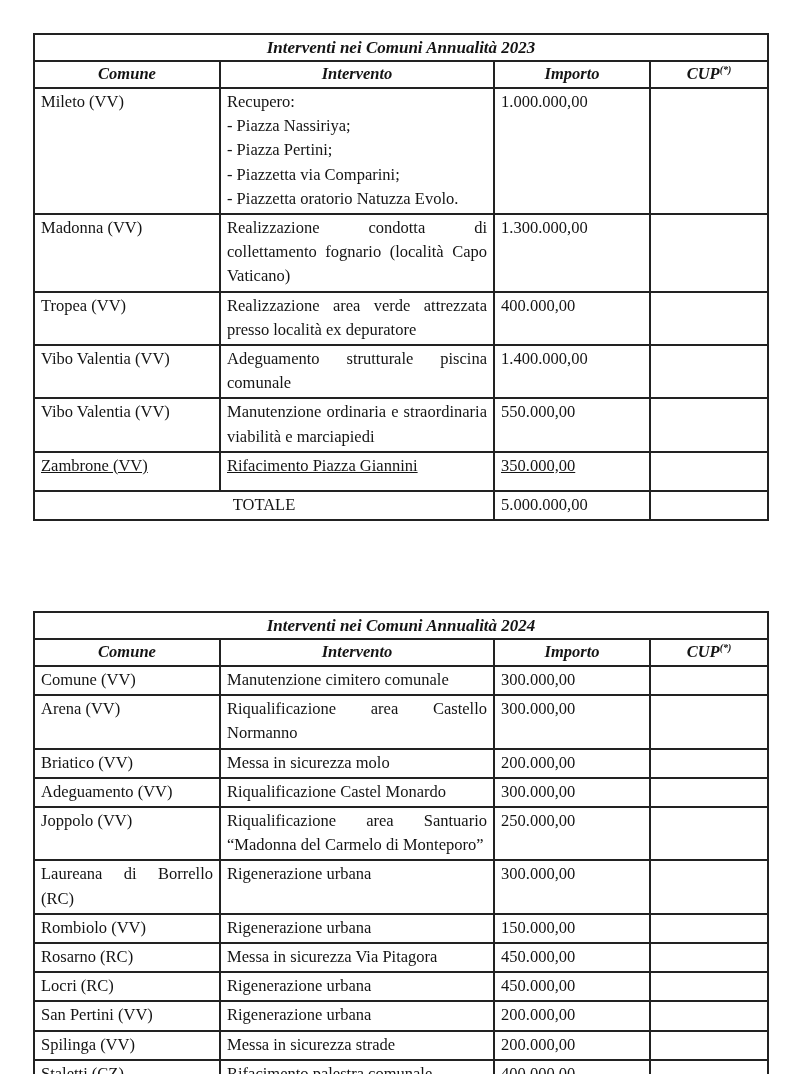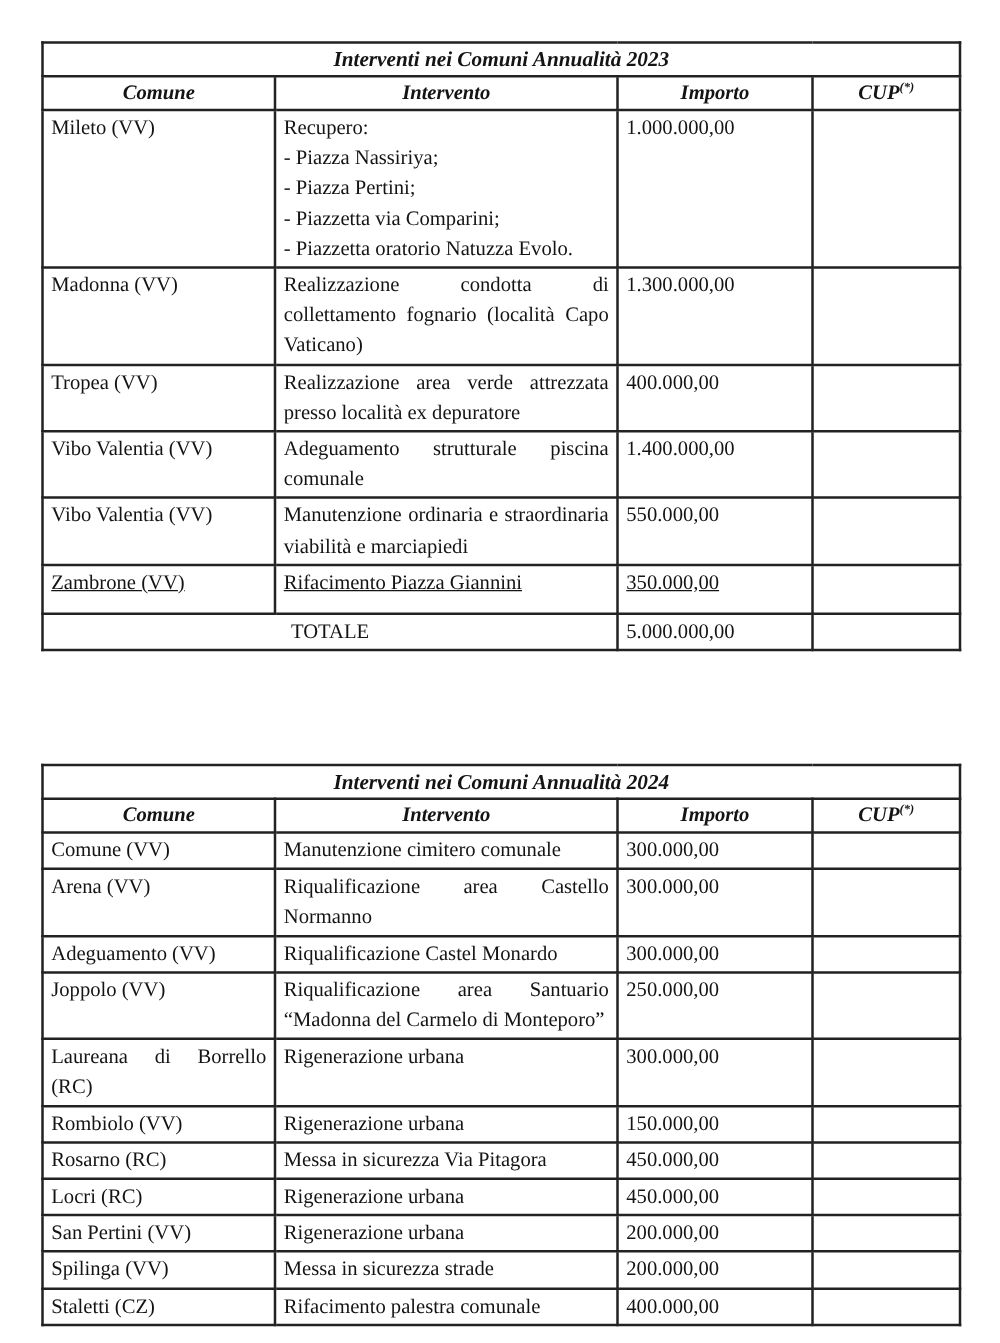--- a/index.html
+++ b/index.html
@@ -149,20 +149,26 @@
       <td class="importo">300.000,00</td>
       <td class="cup"></td>
     </tr>
     <tr>
       <td class="comune">Arena (VV)</td>
       <td class="intervento">Riqualificazione area Castello Normanno</td>
       <td class="importo">300.000,00</td>
       <td class="cup"></td>
     </tr>
     <tr>
+      <td class="comune">Briatico (VV)</td>
+      <td class="intervento">Messa in sicurezza molo</td>
+      <td class="importo">200.000,00</td>
+      <td class="cup"></td>
+    </tr>
+    <tr>
       <td class="comune">Adeguamento (VV)</td>
       <td class="intervento">Riqualificazione Castel Monardo</td>
       <td class="importo">300.000,00</td>
       <td class="cup"></td>
     </tr>
     <tr>
       <td class="comune">Joppolo (VV)</td>
       <td class="intervento">Riqualificazione area Santuario “Madonna del Carmelo di Monteporo”</td>
       <td class="importo">250.000,00</td>
       <td class="cup"></td>

